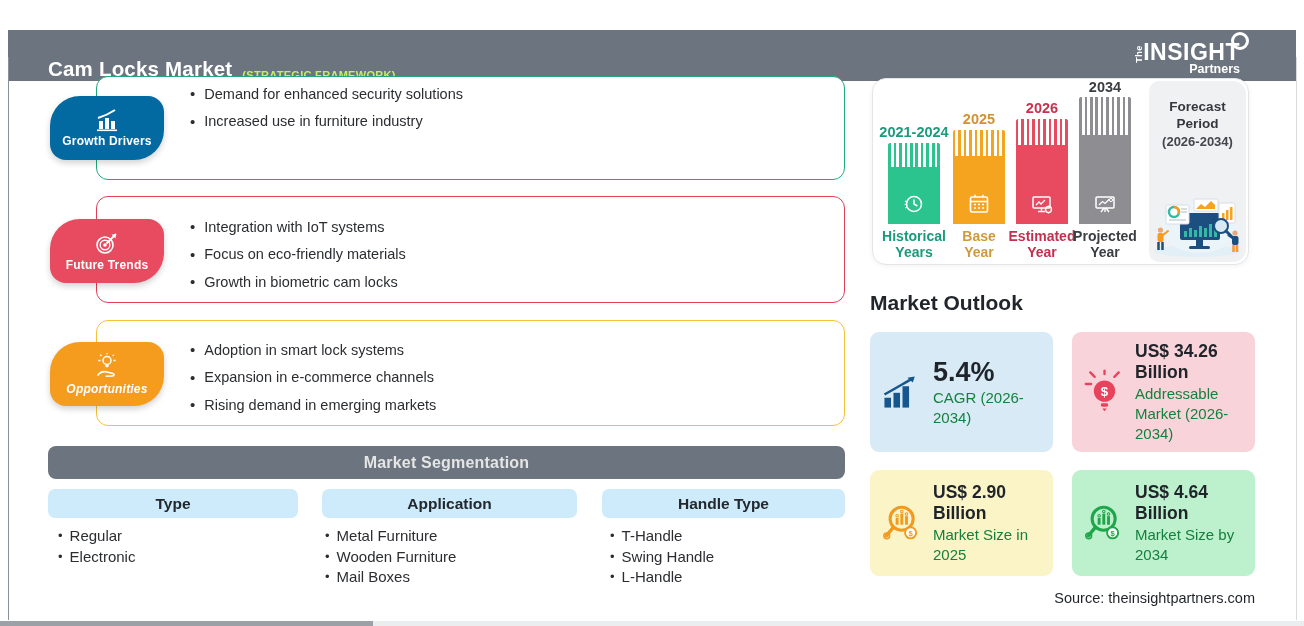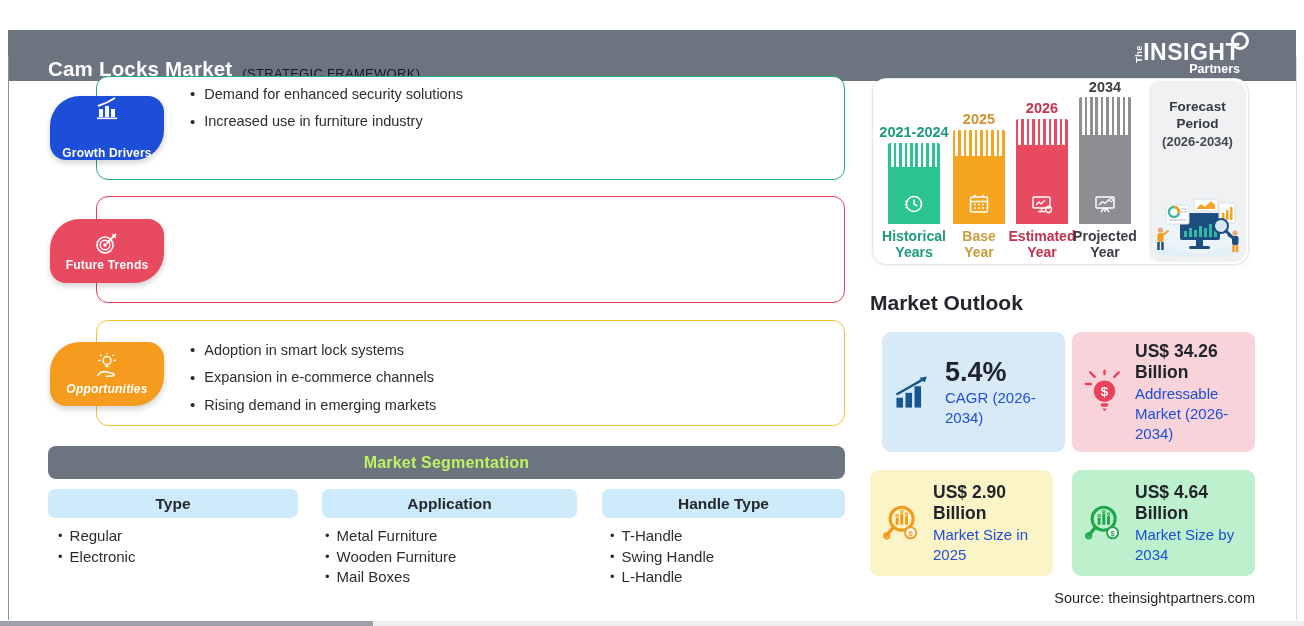--- a/index.html
+++ b/index.html
@@ -4,21 +4,21 @@
 <style>
   html,body{margin:0;padding:0;background:#fff;}
   .page{position:relative;width:1304px;height:626px;background:#ffffff;
         font-family:"Liberation Sans","DejaVu Sans",sans-serif;overflow:hidden;}
   .abs{position:absolute;}
 
   
   .header{left:8px;top:6px;width:1288px;height:51px;background:#6C7480;
           display:flex;align-items:flex-end;padding-left:40px;box-sizing:border-box;margin-top:24px;}
   .title{color:#ffffff;font-size:20.5px;font-weight:bold;letter-spacing:.2px;}
-  .subtitle{color:#0f172a;font-size:13px;font-weight:400;margin-left:10px;letter-spacing:.3px;}
+  .subtitle{color:#bef264;font-size:11px;font-weight:700;margin-left:10px;letter-spacing:.3px;}
   .logo{position:absolute;right:56px;top:9px;color:#fff;}
   .logo-the{position:absolute;left:-13px;top:10px;font-size:9px;font-weight:bold;
             transform:rotate(-90deg);letter-spacing:.5px;}
   .logo-insight{font-size:23px;font-weight:800;letter-spacing:.5px;position:relative;display:inline-block;}
   .logo-lens{position:absolute;width:12px;height:12px;border:3px solid #fff;border-radius:50%;
              right:-9px;top:-7px;background:transparent;}
   .logo-partners{display:block;text-align:right;font-size:12.5px;font-weight:600;margin-top:-4px;}
 
   
   .frame-left{left:8px;top:57px;width:1px;height:563px;background:#8A9099;}
@@ -27,29 +27,29 @@
   .scroll-thumb{left:0;top:621px;width:373px;height:5px;background:#9BA1A7;}
 
   
   .sec-box{left:96px;width:749px;border-radius:12px;background:#fff;box-sizing:border-box;}
   .sec-box.g{border:1px solid #1FA97D;}
   .sec-box.r{border:1px solid #E04058;}
   .sec-box.o{border:1px solid #F3C237;}
   .badge{left:50px;width:114px;height:64px;border-radius:30px 16px 30px 16px;
          display:flex;flex-direction:column;align-items:center;justify-content:center;
          color:#fff;box-shadow:0 3px 6px rgba(0,0,0,.18);z-index:2;}
-  .badge.g{background:#1d4ed8;justify-content:space-between;} .badge.r{background:#E84A5F;} .badge.o{background:#F59C1F;font-style:italic;}
+  .badge.g{background:#0369a1;} .badge.r{background:#E84A5F;} .badge.o{background:#F59C1F;font-style:italic;}
   .badge-label{font-size:12px;font-weight:bold;margin-top:2px;letter-spacing:.2px;}
   .bullets{left:190px;margin:0;padding:0;list-style:none;font-size:14.5px;color:#2B2D31;}
   .bullets li{height:27.5px;display:flex;align-items:center;}
   .bullets li::before{content:"•";margin-right:9px;color:#2B2D31;font-size:15px;}
 
   
   .seg-bar{left:48px;top:446px;width:797px;height:33px;background:#6C7480;border-radius:8px;
-           display:flex;align-items:center;justify-content:center;color:#bef264;
+           display:flex;align-items:center;justify-content:center;color:#e5e5e5;
            font-size:16px;font-weight:bold;letter-spacing:.2px;}
   .seg-head{top:489px;height:29px;background:#CDEBFA;border-radius:7px;display:flex;
             align-items:center;justify-content:center;font-size:15.5px;font-weight:bold;color:#23272E;}
   .seg-list{margin:0;padding:0;list-style:none;font-size:15px;color:#2B2D31;}
   .seg-list li{height:20.7px;display:flex;align-items:center;}
   .seg-list li::before{content:"•";margin-right:7px;font-size:13px;}
 
   
   .tl-card{left:872px;top:78px;width:377px;height:187px;background:#fff;border:1px solid #E3E5E9;
            border-radius:14px;box-shadow:0 1px 5px rgba(0,0,0,.06);box-sizing:border-box;}
@@ -71,22 +71,22 @@
   .fc-label{left:1149px;top:98px;width:97px;text-align:center;font-size:13.5px;font-weight:bold;
             color:#34383E;line-height:17px;white-space:pre-line;}
   .fc-range{left:1149px;top:134px;width:97px;text-align:center;font-size:13px;color:#43474D;font-weight:600;}
 
   
   .outlook-title{left:870px;top:291px;font-size:21px;font-weight:bold;color:#22262C;}
   .card{width:183px;border-radius:9px;display:flex;align-items:center;box-sizing:border-box;
         padding:10px 8px 10px 12px;}
   .card .txt{margin-left:10px;}
   .card .value{font-size:17.5px;font-weight:bold;color:#1F232A;line-height:21px;width:112px;}
-  .card .caption{font-size:15px;color:#1d4ed8;line-height:20px;width:112px;margin-top:1px;}
-  .card.c1{left:870px;top:332px;height:120px;background:#D8EAF6;margin-left:12px;}
+  .card .caption{font-size:15px;color:#15803d;line-height:20px;width:112px;margin-top:1px;}
+  .card.c1{left:870px;top:332px;height:120px;background:#D8EAF6;}
   .card.c1 .value{font-size:27px;line-height:30px;}
   .card.c2{left:1072px;top:332px;height:120px;background:#F8D4DA;}
   .card.c3{left:870px;top:470px;height:106px;background:#FAF4C6;}
   .card.c4{left:1072px;top:470px;height:106px;background:#BDF0CD;}
 
   .source{left:870px;top:590px;width:385px;text-align:right;font-size:14.5px;color:#1F2328;}
 </style>
 </head>
 <body>
 
@@ -128,20 +128,25 @@
   <div class="abs badge r" style="top:219px;">
     <svg width="28" height="26" viewBox="0 0 28 26">
       <circle cx="12" cy="15" r="8" stroke="#fff" stroke-width="1.6" fill="none"></circle>
       <circle cx="12" cy="15" r="4.8" stroke="#fff" stroke-width="1.4" fill="none"></circle>
       <circle cx="12" cy="15" r="1.8" fill="#fff"></circle>
       <path d="M13.5 13.5 L23 4" stroke="#fff" stroke-width="1.8"></path>
       <path d="M23 4 l-4.5 .5 4 4 .5-4.5 z" fill="#fff"></path>
     </svg>
     <span class="badge-label">Future Trends</span>
   </div>
+  <ul class="abs bullets" style="top:213px;">
+    <li>Integration with IoT systems</li>
+    <li>Focus on eco-friendly materials</li>
+    <li>Growth in biometric cam locks</li>
+  </ul>
 
   <div class="abs sec-box o" style="top:320px;height:106px;"></div>
   <div class="abs badge o" style="top:342px;">
     <svg width="28" height="27" viewBox="0 0 28 27">
       <circle cx="14" cy="7.5" r="4" stroke="#fff" stroke-width="1.5" fill="none"></circle>
       <rect x="12.3" y="11.8" width="3.4" height="2.4" rx="1" fill="#fff"></rect>
       <path d="M14 1.2 v-2 M8.5 3 l-1.4-1.4 M19.5 3 l1.4-1.4 M7.5 7.5 h-2.2 M22.7 7.5 h-2.2" stroke="#fff" stroke-width="1.3"></path>
       <path d="M4.5 22.5 c2.5-3.5 6-4.5 9.5-3.5 l6 1.6 c1.8 .6 1.2 2.4 -.8 2.4 l-6.5 .3" stroke="#fff" stroke-width="1.6" fill="none"></path>
     </svg>
     <span class="badge-label">Opportunities</span>

